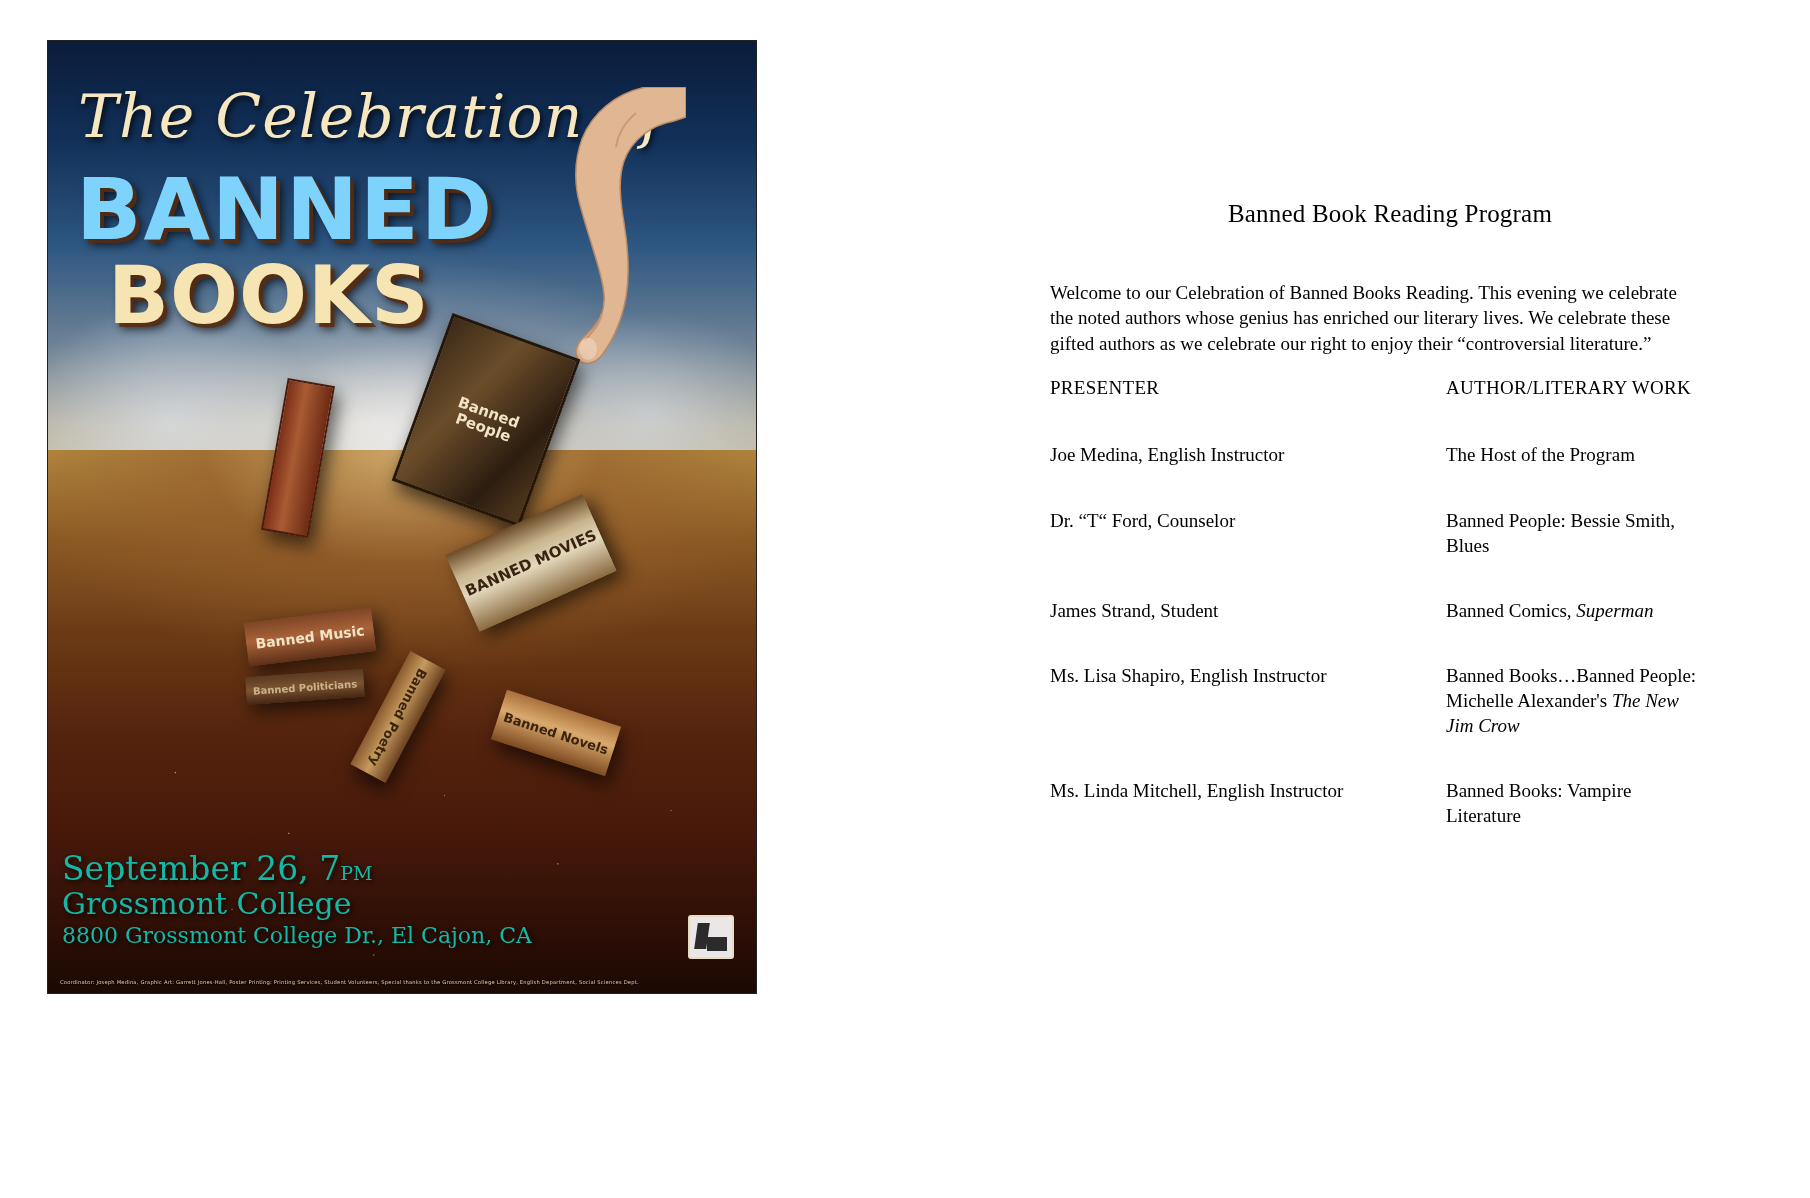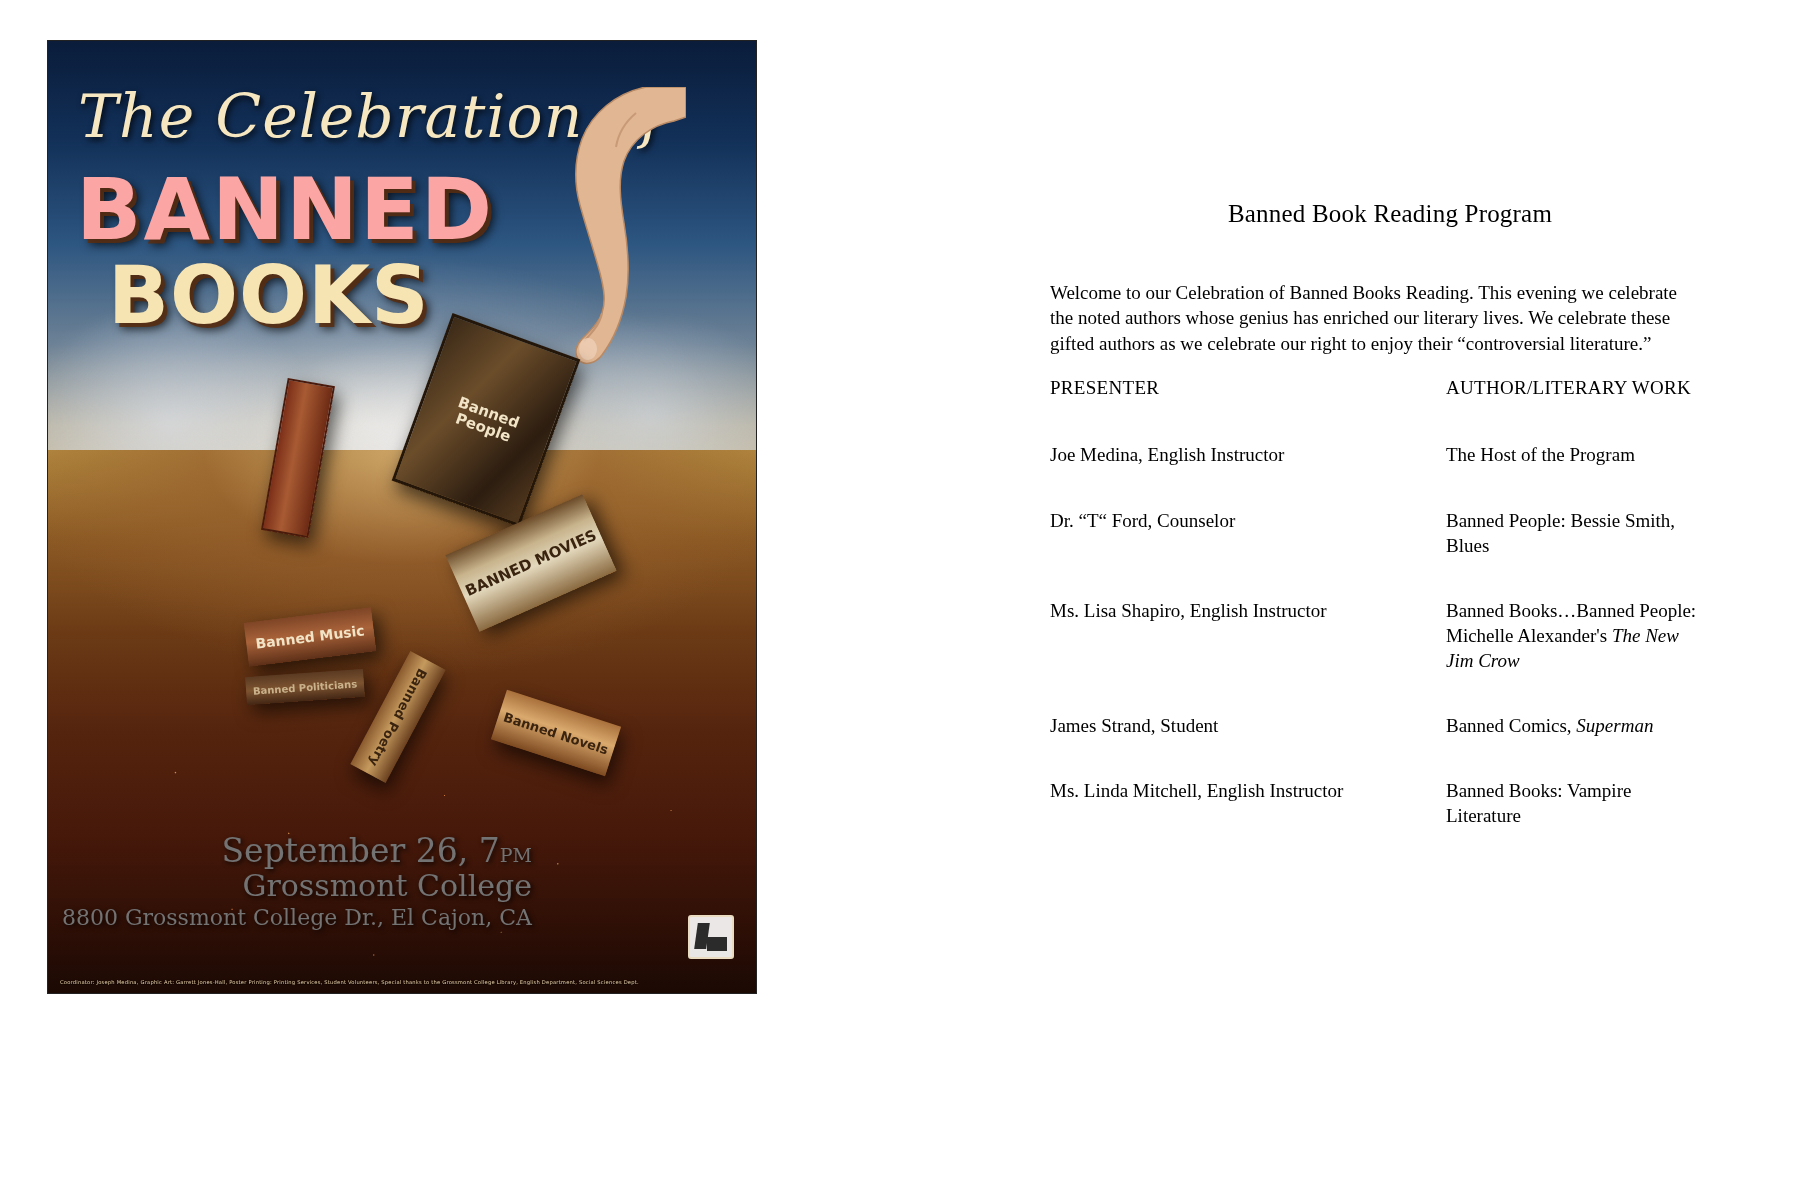--- a/index.html
+++ b/index.html
@@ -83,21 +83,21 @@
     text-shadow: 2px 3px 6px rgba(0,0,0,0.8);
     white-space: nowrap;
   }
   .poster-title-banned {
     position: absolute;
     left: 28px; top: 118px;
     font-family: "DejaVu Sans", sans-serif;
     font-weight: bold;
     font-size: 86px;
     letter-spacing: 2px;
-    color: #fca5a5;
+    color: #7dd3fc;
     text-shadow: 4px 4px 0 rgba(90,45,15,0.85), 6px 6px 10px rgba(0,0,0,0.7);
   }
   .poster-title-books {
     position: absolute;
     left: 28px; top: 208px;
     font-family: "DejaVu Sans", sans-serif;
     font-weight: bold;
     font-size: 80px;
     letter-spacing: 1px;
     color: #f7e4b3;
@@ -182,25 +182,24 @@
     width: 120px; height: 52px;
     transform: rotate(18deg);
     background: linear-gradient(180deg, #a9703c 0%, #d9a96d 40%, #7d4a21 100%);
     font-size: 13px;
     color: #3a2410;
   }
 
   .poster-info {
     position: absolute;
     left: 14px;
-    bottom: 60px;
-    color: #737373;
+    bottom: 42px;
+    color: #14b8a6;
     font-family: "DejaVu Serif", serif;
     text-shadow: 2px 2px 5px rgba(0,0,0,0.85);
-    text-align: right;
   }
   .pi-date { font-size: 33px; line-height: 1.08; }
   .pi-date .pm { font-size: 19px; }
   .pi-place { font-size: 30px; line-height: 1.12; }
   .pi-college { font-size: 30px; line-height: 1.12; }
   .pi-addr { font-size: 22px; line-height: 1.3; margin-top: 2px; }
 
   .gc-logo {
     position: absolute;
     right: 22px; bottom: 34px;
@@ -349,26 +348,26 @@
       </tr>
       <tr>
         <td class="col1">Joe Medina, English Instructor</td>
         <td class="col2"><span>The Host of the Program</span><em></em><span></span></td>
       </tr>
       <tr>
         <td class="col1">Dr. “T“ Ford, Counselor</td>
         <td class="col2"><span>Banned People: Bessie Smith, Blues</span><em></em><span></span></td>
       </tr>
       <tr>
+        <td class="col1">James Strand, Student</td>
+        <td class="col2"><span>Banned Comics, </span><em>Superman</em><span></span></td>
+      </tr>
+      <tr>
         <td class="col1">Ms. Lisa Shapiro, English Instructor</td>
         <td class="col2"><span>Banned Books…Banned People: Michelle Alexander's </span><em>The New Jim Crow</em><span></span></td>
-      </tr>
-      <tr>
-        <td class="col1">James Strand, Student</td>
-        <td class="col2"><span>Banned Comics, </span><em>Superman</em><span></span></td>
       </tr>
       <tr>
         <td class="col1">Ms. Linda Mitchell, English Instructor</td>
         <td class="col2"><span>Banned Books: Vampire Literature</span><em></em><span></span></td>
       </tr>
     </tbody>
   </table>
 </div>
 
 </body></html>

